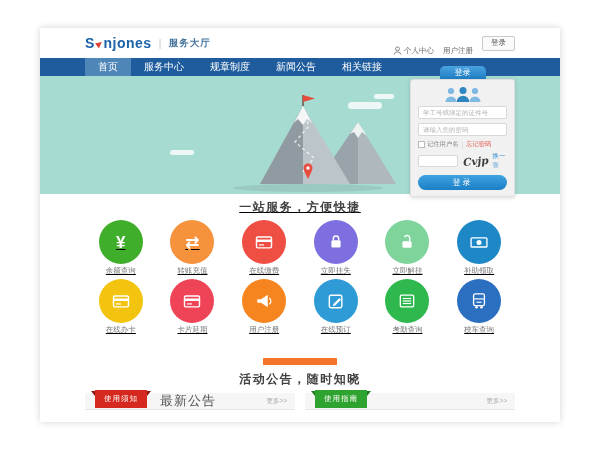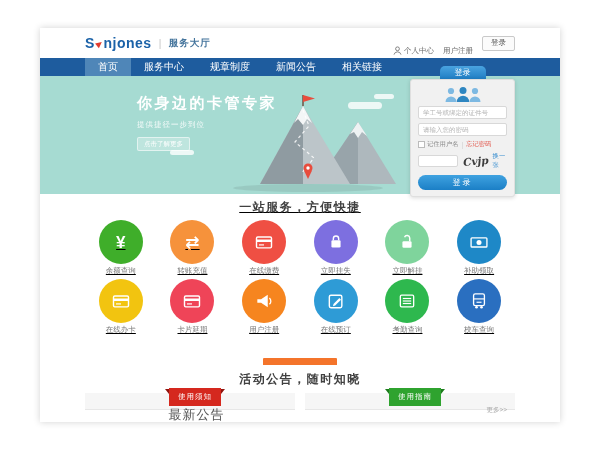--- a/index.html
+++ b/index.html
@@ -60,21 +60,21 @@
   .svc{width:16.666%;box-sizing:border-box;margin-bottom:4px;}
   .svc-circle{width:44px;height:44px;border-radius:50%;margin:0 auto;display:flex;align-items:center;justify-content:center;color:#fff;}
   .svc-glyph{font-size:17px;font-weight:bold;line-height:1;}
   .svc-label{font-size:7.5px;line-height:8px;color:#777;margin-top:3px;}
   .more-btn{display:inline-block;background:#f4742b;color:#fff;font-size:8px;padding:20px 13px;border-radius:1px;margin-top:20px;letter-spacing:1px;}
 
   
   .ann{height:57px;box-sizing:border-box;padding-top:8px;text-align:center;background:#fff;}
   .panels{width:430px;margin:7px auto 0;display:flex;gap:10px;text-align:left;}
   .panel{flex:1;background:#fff;}
-  .panel-hd{position:relative;height:16px;background:#f6f6f6;border-bottom:1px solid #e7e7e7;display:flex;align-items:center;flex-direction:column;}
+  .panel-hd{position:relative;height:16px;background:#f6f6f6;border-bottom:1px solid #e7e7e7;display:flex;align-items:center;}
   .ribbon{position:relative;margin:-5px 0 0 10px;height:18px;line-height:18px;padding:0 9px;color:#fff;font-size:7.5px;letter-spacing:1px;}
   .ribbon.red{background:#d5281e;}
   .ribbon.green{background:#2fa32f;}
   .ribbon::before,.ribbon::after{content:"";position:absolute;top:1px;border-style:solid;}
   .ribbon::before{left:-4px;border-width:0 4px 5px 0;border-color:transparent #8f130d transparent transparent;}
   .ribbon::after{right:-4px;border-width:5px 4px 0 0;border-color:#8f130d transparent transparent transparent;}
   .ribbon.green::before{border-right-color:#1d7a1d;}
   .ribbon.green::after{border-top-color:#1d7a1d;}
   .panel-tab{font-size:13px;color:#555;margin-left:13px;letter-spacing:1px;}
   .more-link{margin-left:auto;margin-right:8px;font-size:6.5px;color:#aaa;}
@@ -114,25 +114,20 @@
     <div class="inner">
       <span class="nav-item active">首页</span>
       <span class="nav-item">服务中心</span>
       <span class="nav-item">规章制度</span>
       <span class="nav-item">新闻公告</span>
       <span class="nav-item">相关链接</span>
     </div>
   </div>
 
   <div class="hero">
-    <div class="hero-copy">
-      <div class="hero-h1">你身边的卡管专家</div>
-      <div class="hero-sub">提供捷径一步到位</div>
-      <span class="hero-cta">点击了解更多</span>
-    </div>
     <span class="cloud c1"></span>
     <span class="cloud c2"></span>
     <span class="cloud c3"></span>
     <svg class="mtn" width="195" height="100" viewBox="0 0 195 100">
       <ellipse cx="100" cy="96" rx="75" ry="4" fill="rgba(0,0,0,0.08)"></ellipse>
       <polygon points="108,92 150,30 188,92" fill="#aeb8bd"></polygon>
       <polygon points="108,92 150,30 150,92" fill="#98a4aa"></polygon>
       <polygon points="142,42 150,30 159,44 154,40 150,46 146,40" fill="#eef2f3"></polygon>
       <polygon points="52,92 95,14 142,92" fill="#bcc5c9"></polygon>
       <polygon points="52,92 95,14 95,92" fill="#8f9ba1"></polygon>

